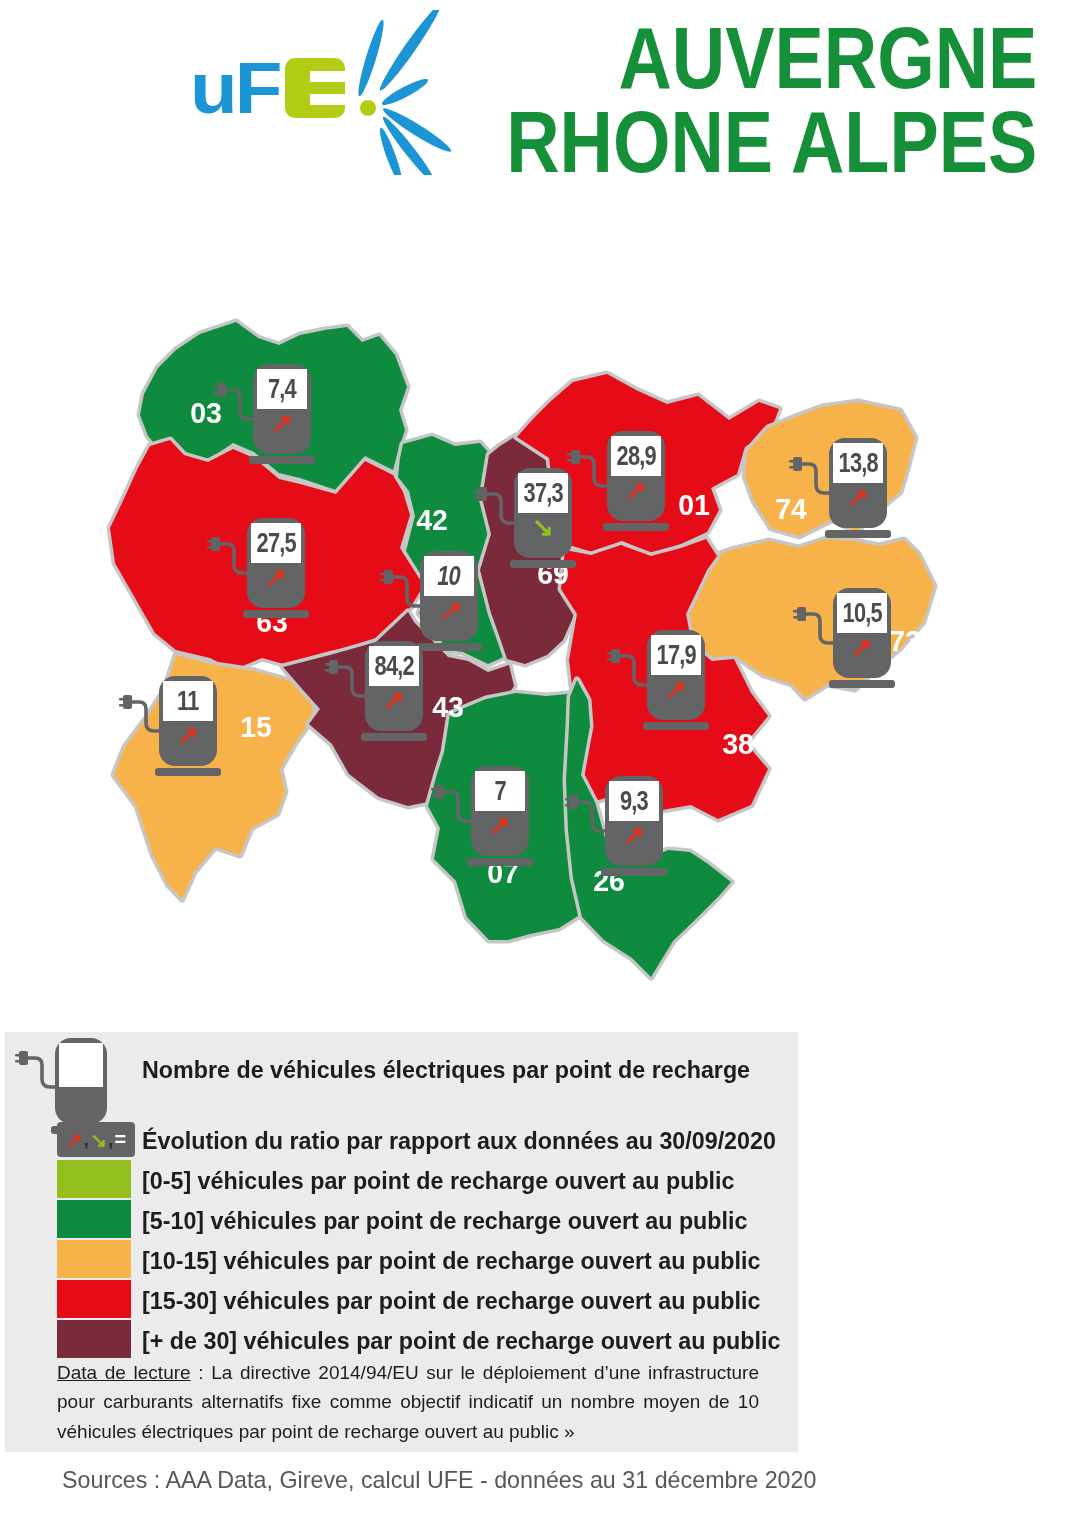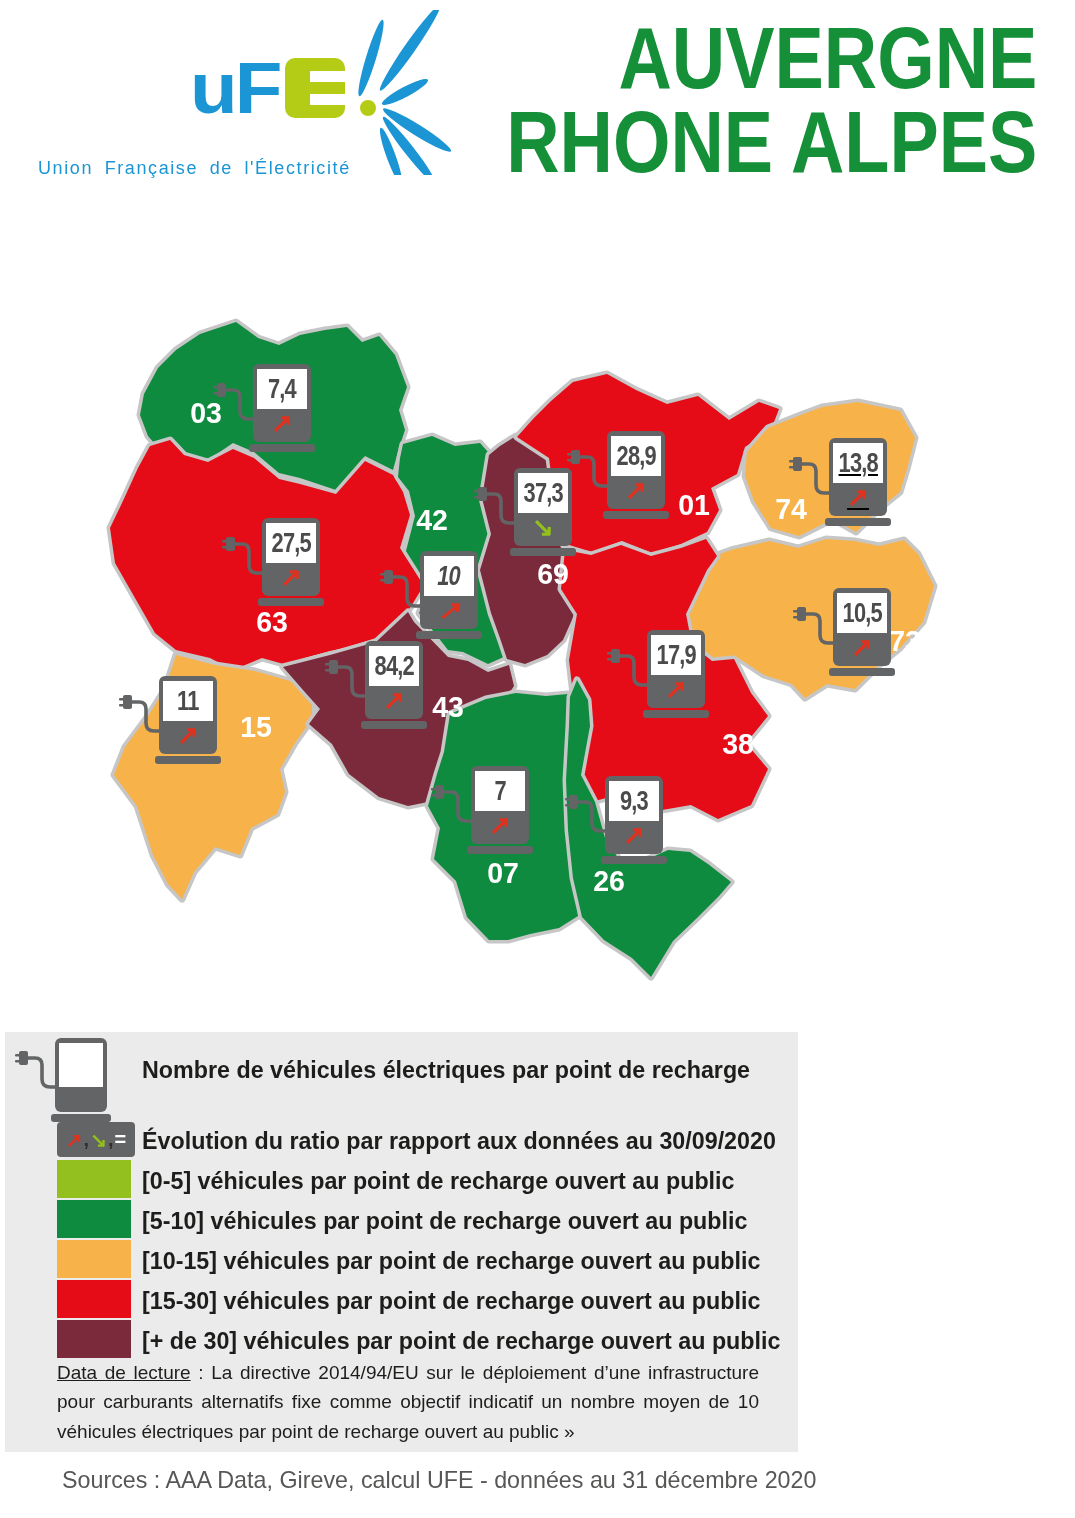--- a/index.html
+++ b/index.html
@@ -25,21 +25,21 @@
 
   
   .map-area { position:absolute; left:0; top:0; width:935px; height:1050px; }
   #map-svg { position:absolute; left:90px; top:300px; }
   #map-svg polygon { stroke:#c6c6c6; stroke-width:7; stroke-linejoin:round; paint-order:stroke; }
   .dept-code { position:absolute; transform:translate(-50%,-50%) scaleX(.95);
                color:#ffffff; font-size:30px; font-weight:bold; }
 
   
   .pump { position:absolute; width:58px; }
-  .pump-body { position:relative; background:#636466; border-radius:6px; padding:5px 4px 5px; }
+  .pump-body { position:relative; background:#636466; border-radius:16px; padding:5px 4px 17px; }
   .pump-screen { background:#ffffff; height:40px; display:flex; align-items:center; justify-content:center; }
   .pump-value { font-size:28px; font-weight:bold; color:#4b4b4d; letter-spacing:-1px;
                 transform:scaleX(.78); white-space:nowrap; }
   .pump-arrowline { height:28px; display:flex; align-items:center; justify-content:center;
                     font-size:26px; font-weight:bold; line-height:1; }
   .arrow-up { color:#e0301e; } .arrow-down { color:#93c01f; }
   .pump-base { width:66px; height:8px; background:#636466; border-radius:3px; margin:2px 0 0 -4px; }
   .pump-cable { position:absolute; left:-41px; top:12px; }
 
   .pump--legend { left:50px; top:6px; width:52px; }
@@ -82,21 +82,20 @@
       <circle cx="55" cy="98" r="8" fill="#b5cc17"></circle>
     </svg>
     <div class="brand-row">
       <span class="brand-uf">uF</span>
       <span class="brand-e">
         <span class="slot s1"></span>
           <span class="slot s2"></span>
         <span class="sr-txt">E</span>
       </span>
     </div>
-    <div class="logo-subtitle">Union Française de l'Électricité</div>
   </div>
 
   <div class="title">
     <div>AUVERGNE</div>
     <div>RHONE ALPES</div>
   </div>
 
   <div class="map-area" id="map-area">
     <svg id="map-svg" width="880" height="690" viewBox="90 300 880 690">
         <polygon points="140,415 144,394 158,368 176,350 200,334 236,322 258,338 279,345 300,335 325,330 347,327 362,342 379,336 395,355 407,387 399,410 405,430 399,448 393,470 365,456 336,490 300,478 279,473 254,452 233,443 208,460 181,456 160,450 148,436" fill="#0e8b3e"></polygon>
@@ -122,21 +121,21 @@
         </svg>
         <div class="pump-body">
           <div class="pump-screen">
             <span class="pump-value">7,4</span>
           </div>
           <div class="pump-arrowline arrow-up">↗</div>
         </div>
         <div class="pump-base"></div>
       </div>
       <div class="dept-code" style="left: 272px; top: 622px;">63</div>
-      <div class="pump" style="left: 262px; top: 518px;">
+      <div class="pump" style="left: 247px; top: 518px;">
         <svg class="pump-cable" width="44" height="54" viewBox="0 0 44 54">
           <rect x="1" y="10" width="5" height="2.6" rx="1" fill="#636466"></rect>
           <rect x="1" y="16" width="5" height="2.6" rx="1" fill="#636466"></rect>
           <rect x="5" y="7" width="9" height="14" rx="2" fill="#636466"></rect>
           <path d="M14,14 h7 q7,0 7,7 v14 q0,8 8,8 h8" stroke="#636466" stroke-width="3.6" fill="none" stroke-linecap="round"></path>
         </svg>
         <div class="pump-body">
           <div class="pump-screen">
             <span class="pump-value">27,5</span>
           </div>
@@ -186,21 +185,21 @@
         </svg>
         <div class="pump-body">
           <div class="pump-screen">
             <span class="pump-value">28,9</span>
           </div>
           <div class="pump-arrowline arrow-up">↗</div>
         </div>
         <div class="pump-base"></div>
       </div>
       <div class="dept-code" style="left: 791px; top: 509px;">74</div>
-      <div class="pump" style="left: 829px; top: 438px; text-decoration: underline;">
+      <div class="pump" style="left: 829px; top: 438px;">
         <svg class="pump-cable" width="44" height="54" viewBox="0 0 44 54">
           <rect x="1" y="10" width="5" height="2.6" rx="1" fill="#636466"></rect>
           <rect x="1" y="16" width="5" height="2.6" rx="1" fill="#636466"></rect>
           <rect x="5" y="7" width="9" height="14" rx="2" fill="#636466"></rect>
           <path d="M14,14 h7 q7,0 7,7 v14 q0,8 8,8 h8" stroke="#636466" stroke-width="3.6" fill="none" stroke-linecap="round"></path>
         </svg>
         <div class="pump-body">
           <div class="pump-screen">
             <span class="pump-value">13,8</span>
           </div>

